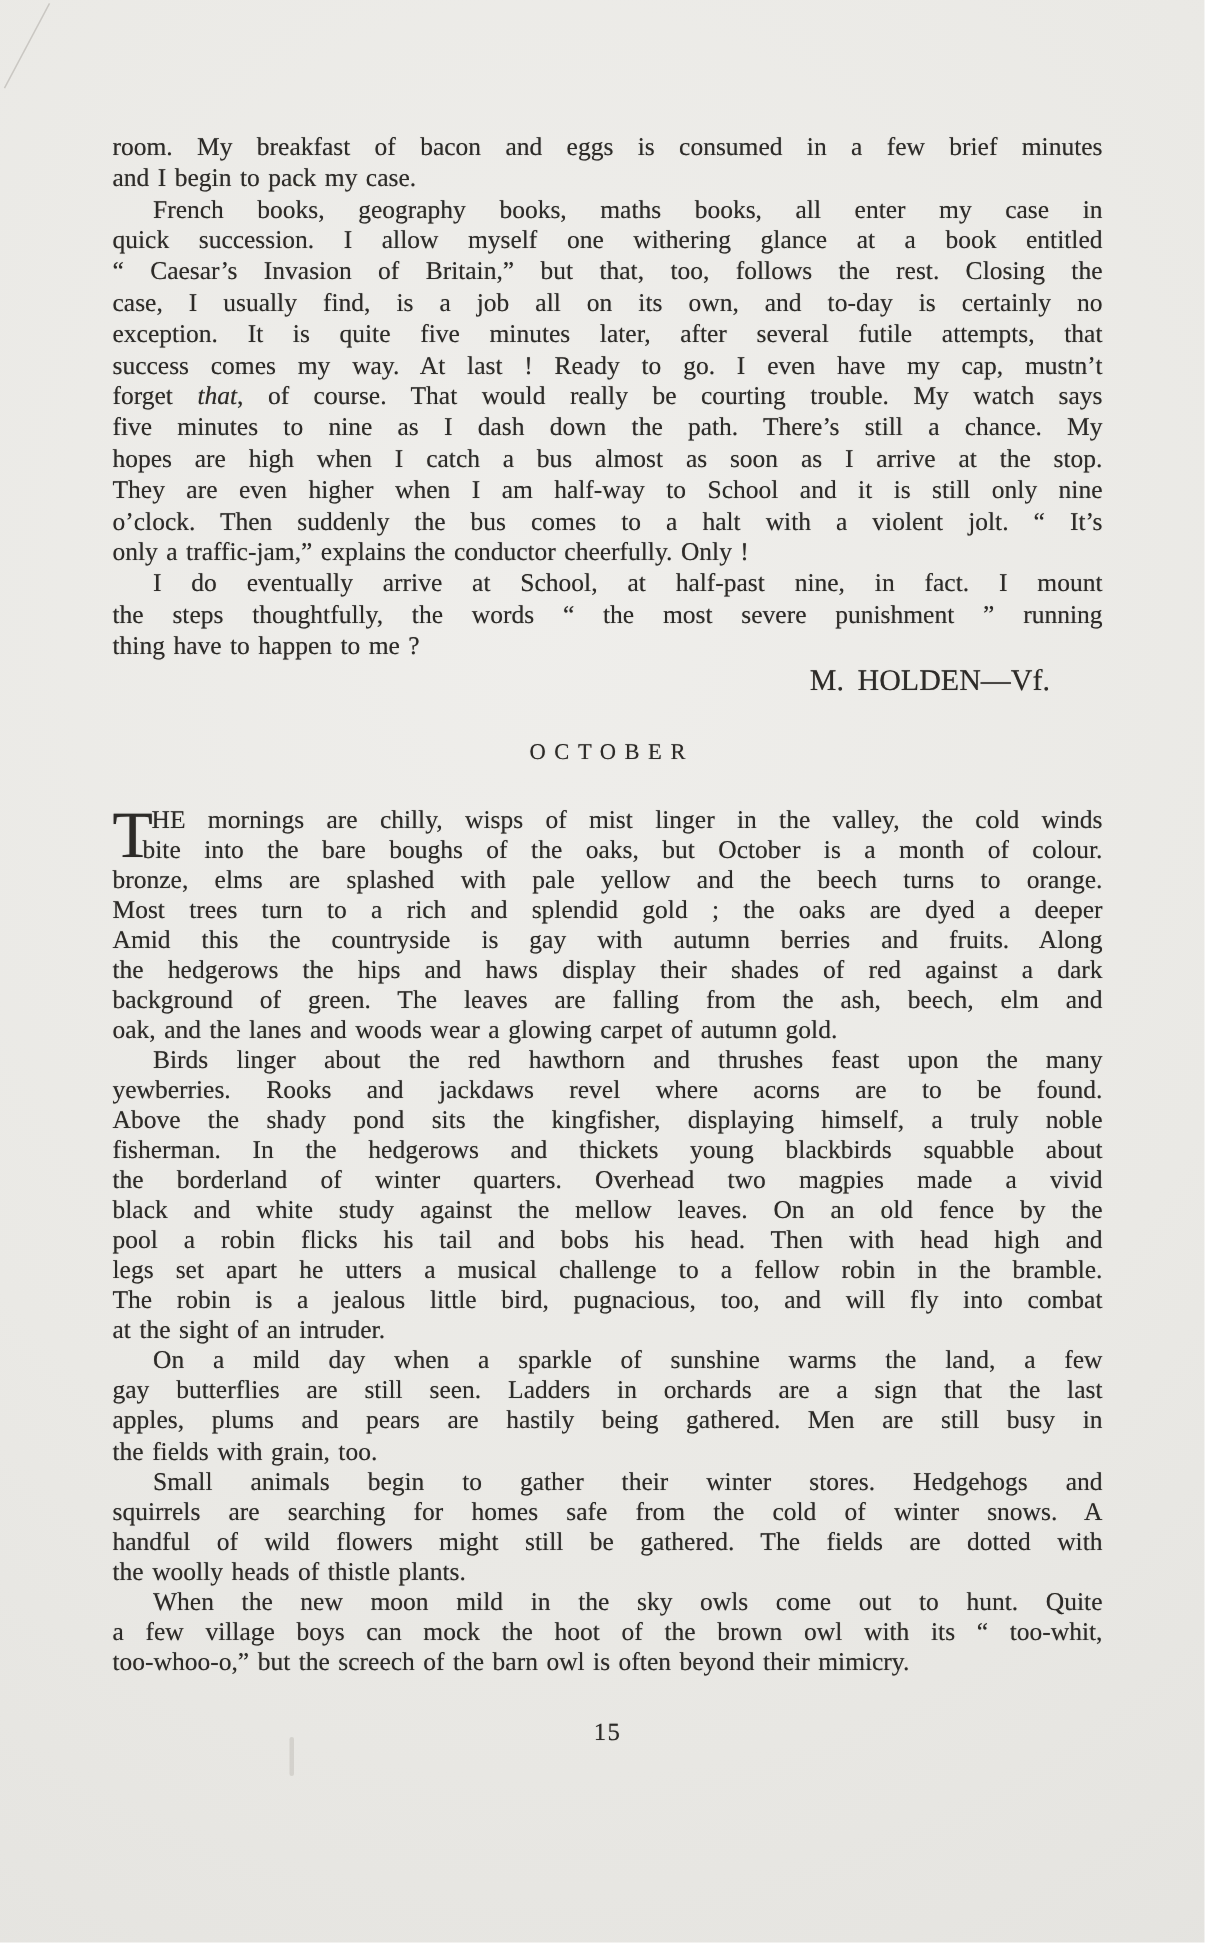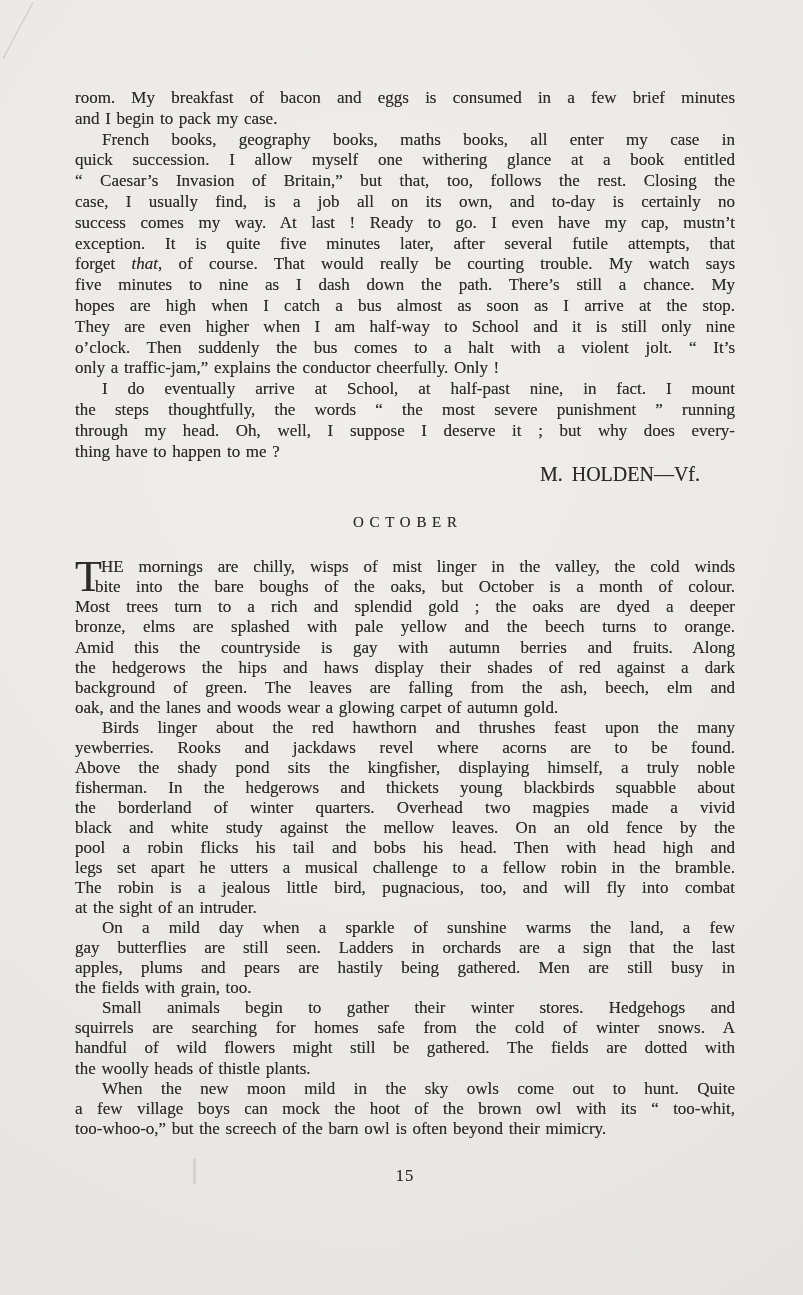--- a/index.html
+++ b/index.html
@@ -99,48 +99,47 @@
     <div class="section section-story">
         <div class="para plain">
           <div class="line">room.  My breakfast of bacon and eggs is consumed in a few brief minutes</div>
           <div class="line last">and I begin to pack my case.</div>
         </div>
         <div class="para indent">
           <div class="line first-indent">French books, geography books, maths books, all enter my case in</div>
           <div class="line">quick succession.  I allow myself one withering glance at a book entitled</div>
           <div class="line">“ Caesar’s Invasion of Britain,” but that, too, follows the rest.  Closing the</div>
           <div class="line">case, I usually find, is a job all on its own, and to-day is certainly no</div>
+          <div class="line">exception.  It is quite five minutes later, after several futile attempts, that</div>
           <div class="line">success comes my way.  At last !  Ready to go.  I even have my cap, mustn’t</div>
-          <div class="line">exception.  It is quite five minutes later, after several futile attempts, that</div>
           <div class="line">forget <i>that</i>, of course.  That would really be courting trouble.  My watch says</div>
           <div class="line">five minutes to nine as I dash down the path.  There’s still a chance.  My</div>
           <div class="line">hopes are high when I catch a bus almost as soon as I arrive at the stop.</div>
           <div class="line">They are even higher when I am half-way to School and it is still only nine</div>
           <div class="line">o’clock.  Then suddenly the bus comes to a halt with a violent jolt.  “ It’s</div>
           <div class="line last">only a traffic-jam,” explains the conductor cheerfully.  Only !</div>
         </div>
         <div class="para indent">
           <div class="line first-indent">I do eventually arrive at School, at half-past nine, in fact.  I mount</div>
           <div class="line">the steps thoughtfully, the words “ the most severe punishment ” running</div>
-          <div class="line">through my head.  Oh, well, I suppose I deserve it ; but why does every-</div>
           <div class="line last">thing have to happen to me ?</div>
         </div>
       </div>
 
     <div class="attribution">M. HOLDEN—Vf.</div>
 
     <div class="heading">OCTOBER</div>
 
     <div class="section section-october">
         <div class="para dropcap">
           <span class="dc-glyph">T</span>
           <div class="line dc-line1">HE mornings are chilly, wisps of mist linger in the valley, the cold winds</div>
           <div class="line dc-line2">bite into the bare boughs of the oaks, but October is a month of colour.</div>
+          <div class="line">bronze, elms are splashed with pale yellow and the beech turns to orange.</div>
           <div class="line">Most trees turn to a rich and splendid gold ; the oaks are dyed a deeper</div>
-          <div class="line">bronze, elms are splashed with pale yellow and the beech turns to orange.</div>
           <div class="line">Amid this the countryside is gay with autumn berries and fruits.  Along</div>
           <div class="line">the hedgerows the hips and haws display their shades of red against a dark</div>
           <div class="line">background of green.  The leaves are falling from the ash, beech, elm and</div>
           <div class="line last">oak, and the lanes and woods wear a glowing carpet of autumn gold.</div>
         </div>
         <div class="para indent">
           <div class="line first-indent">Birds linger about the red hawthorn and thrushes feast upon the many</div>
           <div class="line">yewberries.  Rooks and jackdaws revel where acorns are to be found.</div>
           <div class="line">Above the shady pond sits the kingfisher, displaying himself, a truly noble</div>
           <div class="line">fisherman.  In the hedgerows and thickets young blackbirds squabble about</div>

